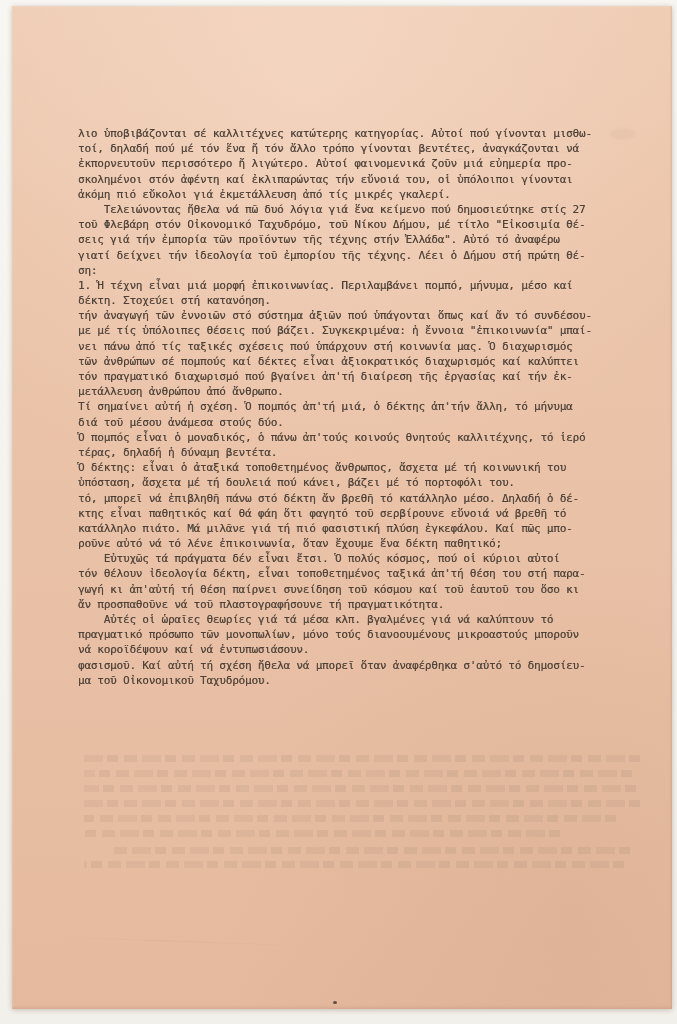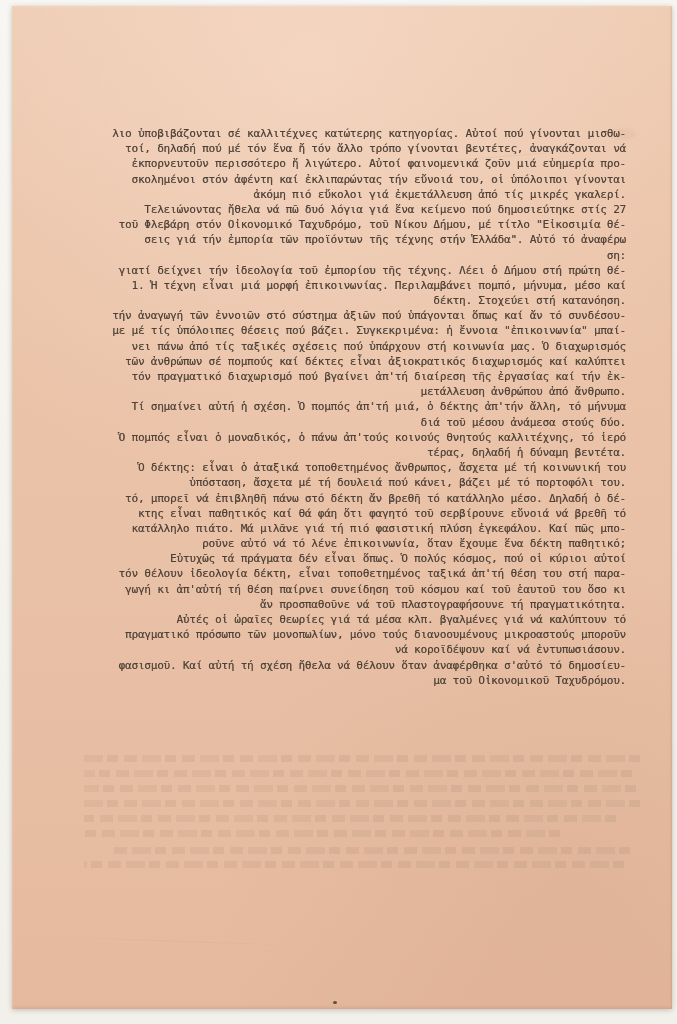--- a/index.html
+++ b/index.html
@@ -40,21 +40,20 @@
     width: 548px;
     color: #4e4238;
     font-size: 11px;
     line-height: 15.2px;
     letter-spacing: -0.2px;
     text-shadow: 0.3px 0 0 rgba(78,66,56,0.55);
   }
   .typewritten .line {
     white-space: pre;
     height: 15.2px;
-    text-align: right;
   }
   
   .ghost-row {
     position: absolute;
     height: 7px;
     opacity: 0.16;
     filter: blur(0.7px);
     background: repeating-linear-gradient(90deg,
       rgba(110,98,82,0.65) 0 11px,
       rgba(110,98,82,0) 11px 15px,
@@ -103,48 +102,48 @@
     <div class="typewritten">
 
     <div class="line">λιο ὑποβιβάζονται σέ καλλιτέχνες κατώτερης κατηγορίας. Αὐτοί πού γίνονται μισθω-</div>
         <div class="line">τοί, δηλαδή πού μέ τόν ἕνα ἤ τόν ἄλλο τρόπο γίνονται βεντέτες, ἀναγκάζονται νά</div>
         <div class="line">ἐκπορνευτοῦν περισσότερο ἤ λιγώτερο. Αὐτοί φαινομενικά ζοῦν μιά εὐημερία προ-</div>
         <div class="line">σκολημένοι στόν ἀφέντη καί ἐκλιπαρώντας τήν εὔνοιά του, οἱ ὑπόλοιποι γίνονται</div>
         <div class="line">ἀκόμη πιό εὔκολοι γιά ἐκμετάλλευση ἀπό τίς μικρές γκαλερί.</div>
         <div class="line">    Τελειώνοντας ἤθελα νά πῶ δυό λόγια γιά ἕνα κείμενο πού δημοσιεύτηκε στίς 27</div>
         <div class="line">τοῦ Φλεβάρη στόν Οἰκονομικό Ταχυδρόμο, τοῦ Νίκου Δήμου, μέ τίτλο "Εἰκοσιμία θέ-</div>
         <div class="line">σεις γιά τήν ἐμπορία τῶν προϊόντων τῆς τέχνης στήν Ἑλλάδα". Αὐτό τό ἀναφέρω</div>
+        <div class="line">γιατί δείχνει τήν ἰδεολογία τοῦ ἐμπορίου τῆς τέχνης. Λέει ὁ Δήμου στή πρώτη θέ-</div>
         <div class="line">ση:</div>
-        <div class="line">γιατί δείχνει τήν ἰδεολογία τοῦ ἐμπορίου τῆς τέχνης. Λέει ὁ Δήμου στή πρώτη θέ-</div>
         <div class="line">1. Ἡ τέχνη εἶναι μιά μορφή ἐπικοινωνίας. Περιλαμβάνει πομπό, μήνυμα, μέσο καί</div>
         <div class="line">δέκτη. Στοχεύει στή κατανόηση.</div>
         <div class="line">τήν ἀναγωγή τῶν ἐννοιῶν στό σύστημα ἀξιῶν πού ὑπάγονται ὅπως καί ἄν τό συνδέσου-</div>
         <div class="line">με μέ τίς ὑπόλοιπες θέσεις πού βάζει. Συγκεκριμένα: ἡ ἔννοια "ἐπικοινωνία" μπαί-</div>
         <div class="line">νει πάνω ἀπό τίς ταξικές σχέσεις πού ὑπάρχουν στή κοινωνία μας. Ὁ διαχωρισμός</div>
         <div class="line">τῶν ἀνθρώπων σέ πομπούς καί δέκτες εἶναι ἀξιοκρατικός διαχωρισμός καί καλύπτει</div>
         <div class="line">τόν πραγματικό διαχωρισμό πού βγαίνει ἀπ'τή διαίρεση τῆς ἐργασίας καί τήν ἐκ-</div>
         <div class="line">μετάλλευση ἀνθρώπου ἀπό ἄνθρωπο.</div>
         <div class="line">Τί σημαίνει αὐτή ἡ σχέση. Ὁ πομπός ἀπ'τή μιά, ὁ δέκτης ἀπ'τήν ἄλλη, τό μήνυμα</div>
         <div class="line">διά τοῦ μέσου ἀνάμεσα στούς δύο.</div>
         <div class="line">Ὁ πομπός εἶναι ὁ μοναδικός, ὁ πάνω ἀπ'τούς κοινούς θνητούς καλλιτέχνης, τό ἱερό</div>
         <div class="line">τέρας, δηλαδή ἡ δύναμη βεντέτα.</div>
         <div class="line">Ὁ δέκτης: εἶναι ὁ ἀταξικά τοποθετημένος ἄνθρωπος, ἄσχετα μέ τή κοινωνική του</div>
         <div class="line">ὑπόσταση, ἄσχετα μέ τή δουλειά πού κάνει, βάζει μέ τό πορτοφόλι του.</div>
         <div class="line">τό, μπορεῖ νά ἐπιβληθῆ πάνω στό δέκτη ἄν βρεθῆ τό κατάλληλο μέσο. Δηλαδή ὁ δέ-</div>
         <div class="line">κτης εἶναι παθητικός καί θά φάη ὅτι φαγητό τοῦ σερβίρουνε εὔνοιά νά βρεθῆ τό</div>
         <div class="line">κατάλληλο πιάτο. Μά μιλᾶνε γιά τή πιό φασιστική πλύση ἐγκεφάλου. Καί πῶς μπο-</div>
         <div class="line">ροῦνε αὐτό νά τό λένε ἐπικοινωνία, ὅταν ἔχουμε ἕνα δέκτη παθητικό;</div>
-        <div class="line">    Εὐτυχῶς τά πράγματα δέν εἶναι ὅπως. Ὁ πολύς κόσμος, πού οἱ κύριοι αὐτοί</div>
+        <div class="line">    Εὐτυχῶς τά πράγματα δέν εἶναι ἔτσι. Ὁ πολύς κόσμος, πού οἱ κύριοι αὐτοί</div>
         <div class="line">τόν θέλουν ἰδεολογία δέκτη, εἶναι τοποθετημένος ταξικά ἀπ'τή θέση του στή παρα-</div>
         <div class="line">γωγή κι ἀπ'αὐτή τή θέση παίρνει συνείδηση τοῦ κόσμου καί τοῦ ἑαυτοῦ του ὅσο κι</div>
         <div class="line">ἄν προσπαθοῦνε νά τοῦ πλαστογραφήσουνε τή πραγματικότητα.</div>
         <div class="line">    Αὐτές οἱ ὡραῖες θεωρίες γιά τά μέσα κλπ. βγαλμένες γιά νά καλύπτουν τό</div>
         <div class="line">πραγματικό πρόσωπο τῶν μονοπωλίων, μόνο τούς διανοουμένους μικροαστούς μποροῦν</div>
         <div class="line">νά κοροϊδέψουν καί νά ἐντυπωσιάσουν.</div>
-        <div class="line">φασισμοῦ. Καί αὐτή τή σχέση ἤθελα νά θέλουν ὅταν ἀναφέρθηκα σ'αὐτό τό δημοσίευ-</div>
+        <div class="line">φασισμοῦ. Καί αὐτή τή σχέση ἤθελα νά μπορεῖ ὅταν ἀναφέρθηκα σ'αὐτό τό δημοσίευ-</div>
         <div class="line">μα τοῦ Οἰκονομικοῦ Ταχυδρόμου.</div>
       </div>
 
     <div>
 
     <div class="ghost-row" style="left: 72px; top: 749px; width: 556px;"></div>
         <div class="ghost-row" style="left: 72px; top: 764px; width: 548px;"></div>
         <div class="ghost-row" style="left: 72px; top: 779px; width: 552px;"></div>
         <div class="ghost-row" style="left: 72px; top: 794px; width: 556px;"></div>
         <div class="ghost-row" style="left: 72px; top: 809px; width: 532px;"></div>

